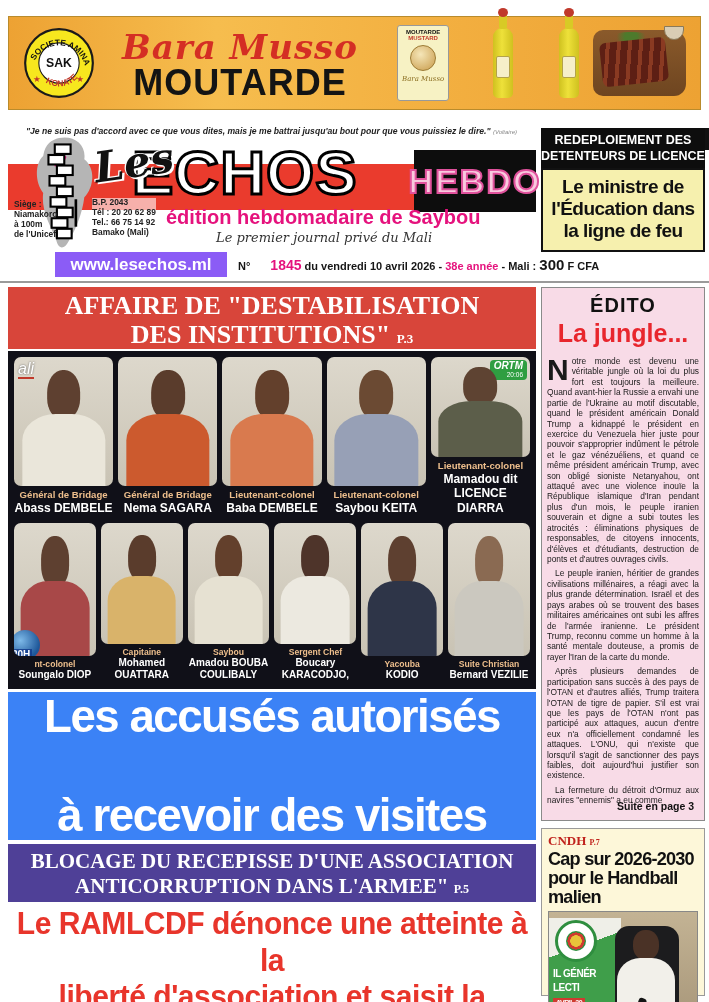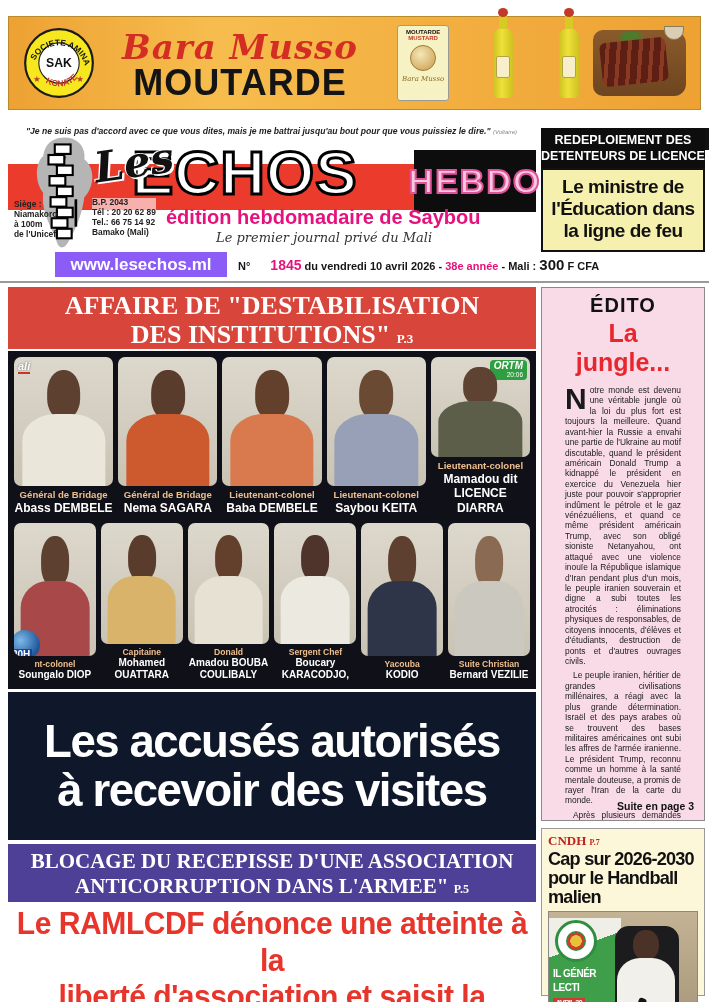--- a/index.html
+++ b/index.html
@@ -95,48 +95,48 @@
   .photo { position:relative; flex:1; background:linear-gradient(180deg,#ddd8cc,#c9c3b4); border-radius:7px; overflow:hidden; }
   .photo .head { position:absolute; top:10%; left:50%; transform:translateX(-50%); width:34%; height:38%;
     background:var(--skin,#6b4a33); border-radius:46% 46% 42% 42%; }
   .photo .body { position:absolute; top:44%; left:50%; transform:translateX(-50%); width:84%; height:60%;
     background:var(--shirt,#888); border-radius:40% 40% 0 0 / 34% 34% 0 0; }
   .cap { text-align:center; padding:3px 0 4px; line-height:1.2; }
   .cap .rank { display:block; font-size:9.6px; font-weight:bold; color:#edbe8c; }
   .cap .pname { display:block; font-size:12px; font-weight:bold; color:#fff; }
   .prow.r2 .cap .rank { font-size:8.6px; }
   .prow.r2 .cap .pname { font-size:10px; }
-  .badge-tv { position:absolute; top:4px; left:4px; font-size:11px; font-weight:700; color:#fff;
+  .badge-tv { position:absolute; top:4px; left:4px; font-size:16px; font-weight:400; color:#fff;
     font-style:italic; text-shadow:0 0 2px #555; border-bottom:2px solid #c0392b; line-height:1; }
   .badge-ortm { position:absolute; top:3px; right:3px; background:#2f9e41; color:#fff; border-radius:4px;
     padding:1px 4px 2px; text-align:right; line-height:1.05; }
   .badge-ortm .o1 { font-size:10px; font-weight:900; font-style:italic; display:block; }
   .badge-ortm .o2 { font-size:6.5px; display:block; }
   .badge-20h { position:absolute; bottom:-4px; left:-4px; width:30px; height:30px; border-radius:50%;
     background:radial-gradient(circle at 35% 35%,#7db9e8,#1e5799 70%); z-index:3;
     display:flex; align-items:flex-end; }
   .badge-20h span { font-size:10px; font-weight:900; color:#fff; background:rgba(20,60,140,0.85);
     padding:0 2px; line-height:1.1; }
 
-  .lead-headline { position:absolute; left:8px; top:692px; width:528px; height:148px; background:#0f172a;
-    color:#fff; text-align:center; display:flex; flex-direction:column; justify-content:center; }
+  .lead-headline { position:absolute; left:8px; top:692px; width:528px; height:148px; background:#3b82f6;
+    color:#fff; text-align:center; display:flex; flex-direction:column; justify-content:space-between; }
   .lead-headline div { font-size:47px; font-weight:900; letter-spacing:-1.5px; line-height:1.04;
     transform:scaleX(0.97); }
 
   
   .bot-kicker { position:absolute; left:8px; top:844px; width:528px; height:58px; background:#4f4097;
     color:#fff; font-family:"Liberation Serif", serif; font-weight:bold; text-align:center;
     font-size:21px; line-height:1.2; padding-top:5px; }
   .bot-kicker .pg { font-size:12px; }
   .bot-headline { position:absolute; left:8px; top:906px; width:528px; text-align:center; color:#e8352b;
     font-size:31px; font-weight:900; letter-spacing:-0.5px; line-height:1.18; transform:scaleX(0.97); }
 
   
   .edito { position:absolute; left:541px; top:287px; width:164px; height:534px; background:#f8dbe7;
-    border:1.5px solid #8a8a8a; padding:6px 23px; overflow:hidden; }
+    border:1.5px solid #8a8a8a; padding:6px 5px; overflow:hidden; }
   .edito-label { text-align:center; font-size:20px; font-weight:900; color:#111; letter-spacing:1px; }
   .edito-title { text-align:center; font-size:25px; font-weight:900; color:#e8262d; margin:2px 0 8px; }
   .edito p { font-size:8.4px; line-height:1.24; text-align:justify; color:#1a1a1a; margin-bottom:4px;
     text-indent:8px; }
   .edito p.first { text-indent:0; }
   .edito p.first::first-letter { float:left; font-size:30px; line-height:24px; font-weight:bold;
     padding:2px 3px 0 0; }
   .edito .more { position:absolute; right:10px; bottom:8px; font-size:10.5px; font-weight:bold; color:#111; }
 
   
@@ -354,21 +354,21 @@
             <span class="rank">Capitaine</span>
             <span class="pname">Mohamed OUATTARA</span>
           </figcaption>
       </figure>
       <figure class="pcell" style="--skin:#63402c; --shirt:#e6e1d2;">
         <div class="photo">
             <span class="head"></span>
             <span class="body"></span>
           </div>
         <figcaption class="cap">
-            <span class="rank">Donald</span>
+            <span class="rank">Saybou</span>
             <span class="pname">Amadou BOUBA COULIBALY</span>
           </figcaption>
       </figure>
       <figure class="pcell" style="--skin:#4e342a; --shirt:#ece9e0;">
         <div class="photo">
             <span class="head"></span>
             <span class="body"></span>
           </div>
         <figcaption class="cap">
             <span class="rank">Sergent Chef</span>

